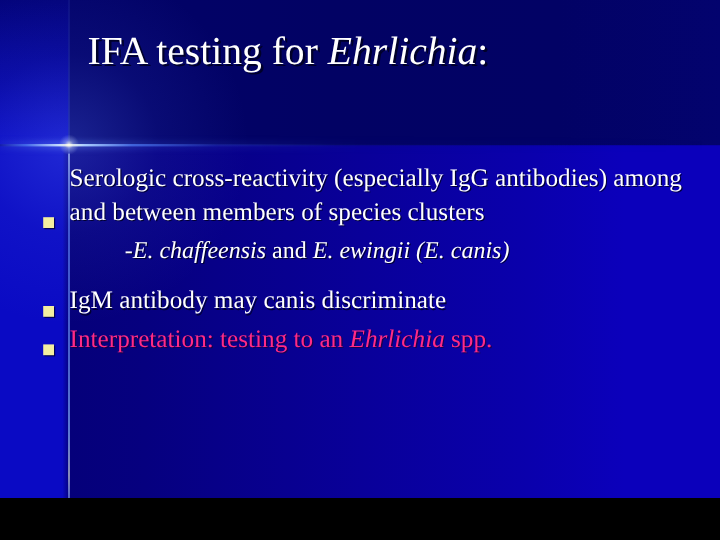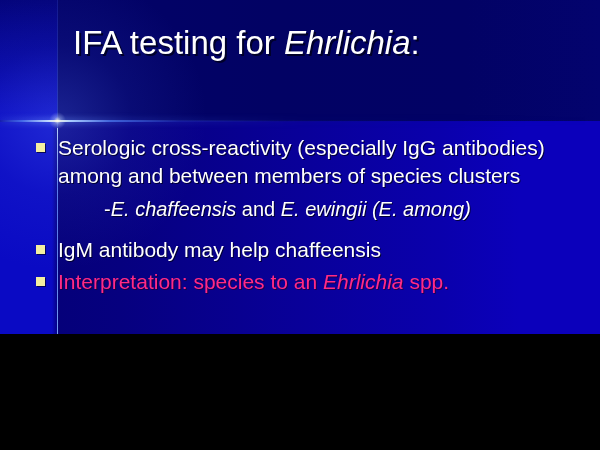--- a/index.html
+++ b/index.html
@@ -4,23 +4,23 @@
 <title>Slide</title>
 <style>
   html, body {
     margin: 0;
     padding: 0;
     background: #000000;
   }
   #slide {
     position: relative;
     width: 600px;
-    height: 334px;
+    height: 415px;
     overflow: hidden;
-    font-family: Liberation Sans, sans-serif;
+    font-family: Liberation Serif, serif;
     background: #0f172a;
   }
 
   
   .bg-base {
     position: absolute;
     inset: 0;
     background: #010063;
   }
   
@@ -161,21 +161,21 @@
   
   .body {
     position: absolute;
     left: 36px;
     top: 134px;
     width: 552px;
   }
   .bullet-row {
     position: relative;
     display: flex;
-    align-items: flex-start;
+    align-items: flex-end;
     margin-bottom: 2px;
   }
   .bullet-marker {
     flex: 0 0 auto;
     width: 9px;
     height: 9px;
     background: #f3eea0;
     margin-top: 9px;
     margin-right: 13px;
     box-shadow: 1px 1px 0 rgba(0,0,40,0.7);
@@ -222,29 +222,29 @@
 
   <div class="title"><span>IFA testing for </span><i>Ehrlichia</i><span>:</span><br></div>
 
   <div class="body">
 
     <div class="bullet-row">
       <span class="bullet-marker"></span>
       <span class="bullet-text">Serologic cross-reactivity (especially IgG antibodies) among and between members of species clusters</span>
     </div>
 
-    <div class="subline"><span>-</span><i>E. chaffeensis</i><span> and </span><i>E. ewingii (E. among)</i></div>
+    <div class="subline"><span>-</span><i>E. chaffeensis</i><span> and </span><i>E. ewingii (E. canis)</i></div>
 
     <div class="sub-gap"></div>
 
 
     <div class="bullet-row" style="margin-top:8px;">
       <span class="bullet-marker"></span>
-      <span class="bullet-text">IgM antibody may help chaffeensis</span>
+      <span class="bullet-text">IgM antibody may canis discriminate</span>
     </div>
 
     <div class="bullet-row" style="margin-top:4px;">
       <span class="bullet-marker"></span>
-      <span class="bullet-text pink"><span>Interpretation: species to an </span><i>Ehrlichia</i><span> spp.</span></span>
+      <span class="bullet-text pink"><span>Interpretation: testing to an </span><i>Ehrlichia</i><span> spp.</span></span>
     </div>
 
   </div>
 </div>
 
 </body></html>

